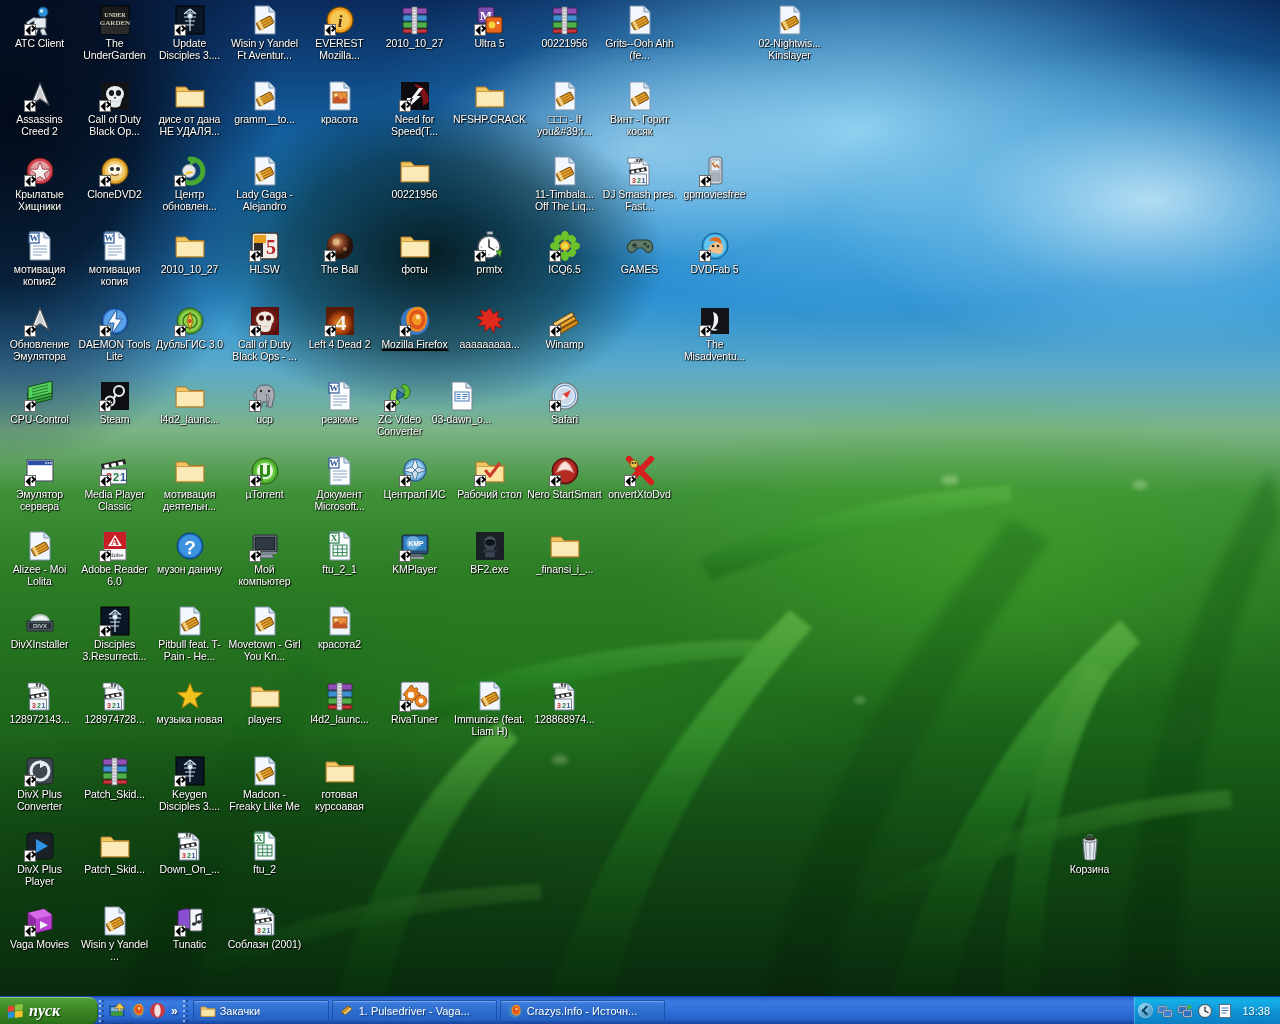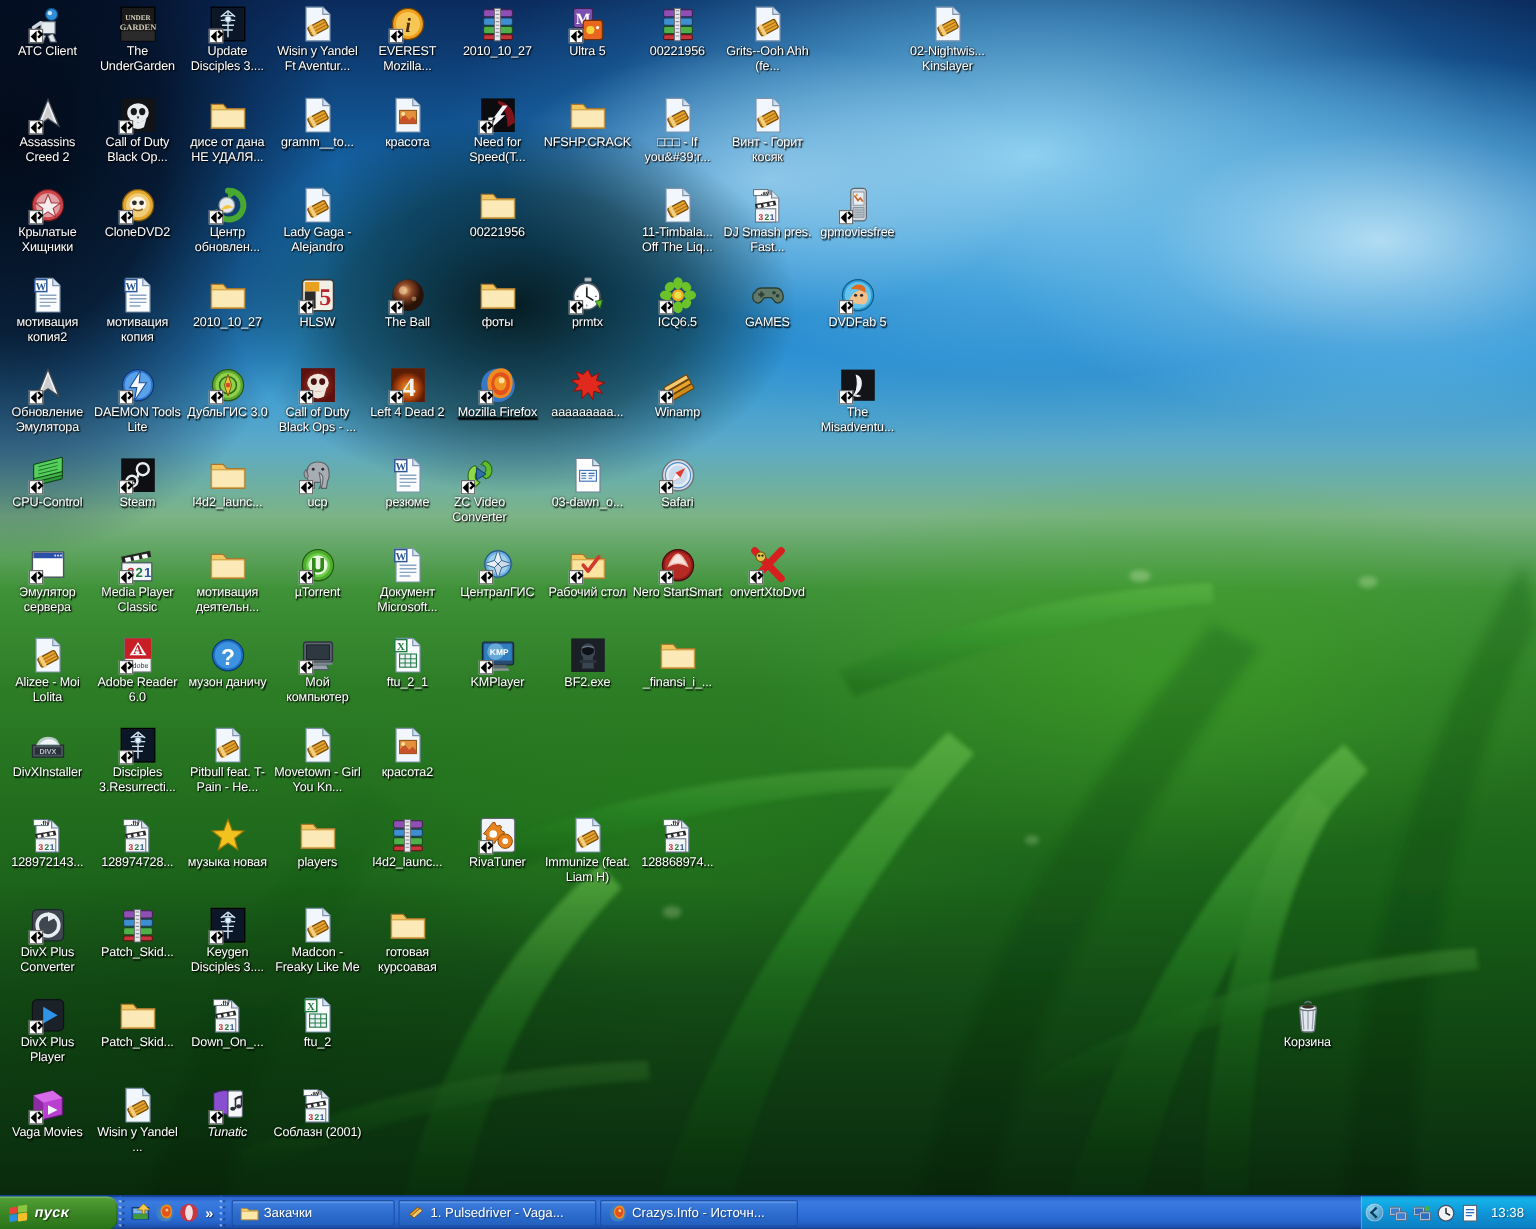--- a/index.html
+++ b/index.html
@@ -144,23 +144,23 @@
     display: flex; align-items: center; gap: 4px;
     background: linear-gradient(to bottom,
       #57a83c 0%, #4d9b33 12%, #3f8a28 42%,
       #368021 62%, #2f7a1d 82%, #276d18 100%);
     border-radius: 0 9px 9px 0;
     box-shadow: inset -1px 0 0 rgba(0,0,0,0.25), inset 0 1px 0 rgba(255,255,255,0.35);
     cursor: default;
   }
   #start-button .sflag { width: 19px; height: 19px; flex: 0 0 19px; }
   #start-button .slabel {
-    font-family: Liberation Mono, monospace;
+    font-family: Liberation Serif, serif;
     font-weight: bold; font-style: italic;
-    font-size: 12px; color: #fff;
+    font-size: 16px; color: #fff;
     text-shadow: 1px 1px 1px rgba(0,0,0,0.55);
     white-space: nowrap;
   }
   .grip {
     width: 7px; height: 100%;
     background-image:
       radial-gradient(circle 1px at 2px 4px, rgba(255,255,255,0.55) 99%, transparent 100%),
       radial-gradient(circle 1px at 5px 4px, rgba(0,0,0,0.30) 99%, transparent 100%);
     background-size: 7px 5px;
     background-repeat: repeat-y;
@@ -1017,21 +1017,21 @@
             <path d="M20 4 q6 2 6 8 q0 5 -5 7 l-4 -3 q4 -2 4 -5 q0 -3 -4 -4 Z" fill="#5fbf2e" stroke="#2a6b12" stroke-width="0.9"></path>
             <path d="M12 8 q-6 2 -6 9 q0 6 6 9 l4 -4 q-4 -2 -4 -5 q0 -4 4 -5 Z" fill="#8fd84a" stroke="#2a6b12" stroke-width="0.9"></path>
             <path d="M13 10 l8 5 l-8 5 Z" fill="#2d6fa8" stroke="#123a5e" stroke-width="0.8"></path>
           </svg>
           <span class="sc">
             <i></i>
           </span>
         </span>
         <span class="cap">ZC Video Converter</span>
       </div>
-      <div class="icon" style="left: 452px; top: 380px;">
+      <div class="icon" style="left: 424px; top: 380px;">
         <span class="glyph">
           <svg viewBox="0 0 32 32">
             <path d="M6 2 h14 l6 6 V30 H6 Z" fill="#fdfdfd" stroke="#6f8199" stroke-width="1"></path>
             <path d="M20 2 v6 h6" fill="#d6e3f0" stroke="#6f8199" stroke-width="1"></path>
             <rect x="9" y="12" width="14" height="9" fill="#f5f8fb" stroke="#3a6fb5" stroke-width="0.9"></rect>
             <path d="M10.5 14.5 h4 M10.5 16.5 h4 M10.5 18.5 h4 M16.5 14.5 h5 M16.5 16.5 h5 M16.5 18.5 h3" stroke="#3a6fb5" stroke-width="0.9"></path>
           </svg>
         </span>
         <span class="cap">03-dawn_o...</span>
       </div>
@@ -1647,21 +1647,21 @@
             <path d="M20 2 v6 h6" fill="#cfe0f0" stroke="#7d93ad" stroke-width="1"></path>
             <g transform="translate(16,19) rotate(-28)">
               <rect x="-8" y="-4" width="16" height="8" rx="1.6" fill="#e8a32c" stroke="#7a4f0c" stroke-width="1.1"></rect>
               <path d="M-8 -1.2 h16 M-8 1.4 h16" stroke="#a7711a" stroke-width="1"></path>
               <rect x="-6.5" y="-5.2" width="3" height="10.4" fill="#f6d68c" opacity="0.9"></rect>
             </g>
           </svg>
         </span>
         <span class="cap">Wisin y Yandel ...</span>
       </div>
-      <div class="icon" style="left: 152px; top: 905px; font-style: italic;">
+      <div class="icon" style="left: 152px; top: 905px;">
         <span class="glyph">
           <svg viewBox="0 0 32 32">
             <path d="M4 6 q6 -3 12 -2 v20 q-6 -2 -12 1 Z" fill="#8a4fd0" stroke="#3f1f66" stroke-width="1"></path>
             <rect x="16" y="4" width="12" height="22" rx="1.5" fill="#f4f6fa" stroke="#5a646e" stroke-width="1"></rect>
             <g fill="#2b3038">
               <ellipse cx="20" cy="19" rx="2.2" ry="1.7"></ellipse>
               <rect x="21.6" y="10" width="1.3" height="9"></rect>
               <ellipse cx="25" cy="17" rx="2.2" ry="1.7"></ellipse>
               <rect x="26.6" y="8" width="1.3" height="9"></rect>
               <path d="M21.6 10 q3 -2 6 -2 l0 2 q-3 0 -6 2 Z"></path>

